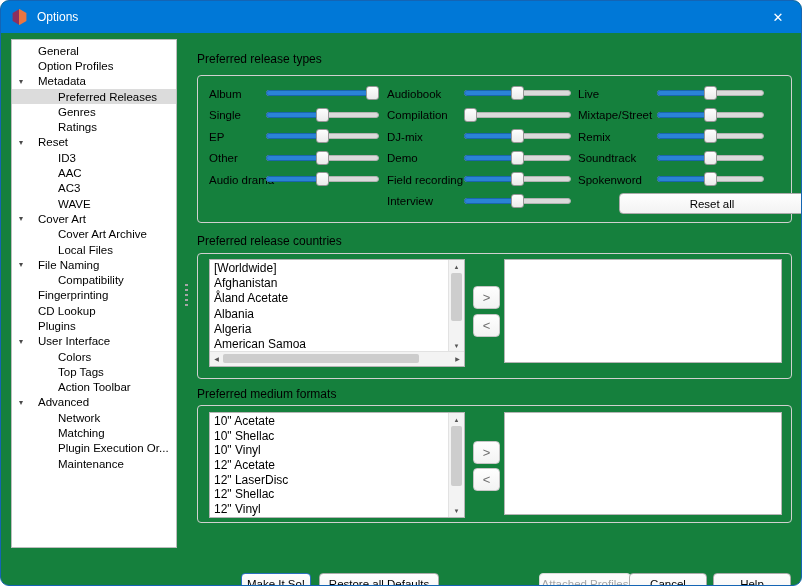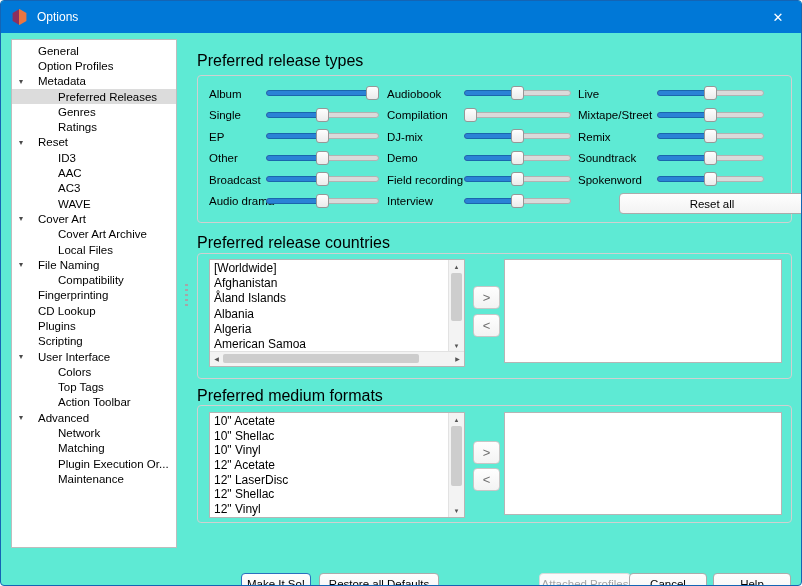--- a/index.html
+++ b/index.html
@@ -1,17 +1,17 @@
 <!DOCTYPE html>
 <html><head>
 <meta charset="utf-8">
 <style>
   html,body{margin:0;padding:0;background:#fff;}
   .window{position:relative;width:802px;height:586px;box-sizing:border-box;
-    border:1px solid #1464b4;border-radius:4px;overflow:hidden;background:#5eead4;
+    border:1px solid #1464b4;border-radius:9px;overflow:hidden;background:#15803d;
     font-family:"Liberation Sans",sans-serif;font-size:12px;color:#000;}
   
   .titlebar{position:absolute;top:0;left:0;right:0;height:32px;background:#0078d7;display:flex;align-items:center;}
   .app-icon{width:15px;height:16px;margin-left:11px;
     clip-path:polygon(50% 0,96% 25%,96% 75%,50% 100%,4% 75%,4% 25%);
     background:linear-gradient(90deg,#8c2f5e 0 46%,#ea7540 46% 100%);}
   .title-text{color:#fff;font-size:12px;margin-left:10px;}
   .close-btn{margin-left:auto;width:46px;height:32px;display:flex;align-items:center;justify-content:center;
     color:#fff;font-size:13px;cursor:default;}
   
@@ -19,21 +19,21 @@
     border:1px solid #bdbdbd;box-sizing:border-box;overflow:hidden;padding-top:3px;}
   .tree-row{position:relative;height:15.3px;display:flex;align-items:center;font-size:11.5px;white-space:nowrap;}
   .tree-row.root{padding-left:26px;}
   .tree-row.child{padding-left:46px;}
   .tree-row.selected{background:#dcdcdc;}
   .tree-arrow{position:absolute;left:7px;top:0;font-size:8px;color:#4a4a4a;line-height:15px;}
   .splitter{position:absolute;left:184px;top:283px;width:3px;height:22px;
     background:repeating-linear-gradient(to bottom,#a6a6a6 0 2px,transparent 2px 5px);}
   
   .group{position:absolute;left:196px;width:595px;}
-  .group-title{font-size:16px;height:14px;}
+  .group-title{font-size:12px;height:14px;}
   .group-frame{position:absolute;left:0;right:0;border:1px solid #d0d0d0;border-radius:4px;box-sizing:border-box;}
   .group.types{top:51px;height:172px;}   .types .group-frame{top:23px;height:148px;}
   .group.countries{top:233px;height:146px;} .countries .group-frame{top:19px;height:126px;}
   .group.formats{top:386px;height:137px;}  .formats .group-frame{top:18px;height:118px;}
   
   .slider-col{position:absolute;top:31px;display:flex;flex-direction:column;}
   .col-a{left:12px;width:170px;} .col-b{left:190px;width:184px;} .col-c{left:381px;width:186px;}
   .slider-row{height:21.5px;display:flex;align-items:center;}
   .slider-label{flex:none;font-size:11.5px;white-space:nowrap;}
   .col-a .slider-label{width:57px;} .col-b .slider-label{width:77px;} .col-c .slider-label{width:79px;}
@@ -149,23 +149,20 @@
       <div class="tree-row root">
         <span class="tree-label">Fingerprinting</span>
       </div>
       <div class="tree-row root">
         <span class="tree-label">CD Lookup</span>
       </div>
       <div class="tree-row root">
         <span class="tree-label">Plugins</span>
       </div>
       <div class="tree-row root">
-        <span class="tree-label">Scripting</span>
-      </div>
-      <div class="tree-row root">
         <span class="tree-arrow">▾</span>
         <span class="tree-label">User Interface</span>
       </div>
       <div class="tree-row child">
         <span class="tree-label">Colors</span>
       </div>
       <div class="tree-row child">
         <span class="tree-label">Top Tags</span>
       </div>
       <div class="tree-row child">
@@ -213,28 +210,20 @@
         <div class="slider-row">
           <span class="slider-label">EP</span>
           <div class="slider" style="--f: 0.5;">
             <div class="groove"></div>
             <div class="fill"></div>
             <div class="handle"></div>
           </div>
         </div>
         <div class="slider-row">
           <span class="slider-label">Other</span>
-          <div class="slider" style="--f: 0.5;">
-            <div class="groove"></div>
-            <div class="fill"></div>
-            <div class="handle"></div>
-          </div>
-        </div>
-        <div class="slider-row">
-          <span class="slider-label">Broadcast</span>
           <div class="slider" style="--f: 0.5;">
             <div class="groove"></div>
             <div class="fill"></div>
             <div class="handle"></div>
           </div>
         </div>
         <div class="slider-row">
           <span class="slider-label">Audio drama</span>
           <div class="slider" style="--f: 0.5;">
             <div class="groove"></div>
@@ -338,21 +327,21 @@
     <button class="btn reset-btn">Reset all</button>
   </div>
 
   <div class="group countries">
     <div class="group-title">Preferred release countries</div>
     <div class="group-frame"></div>
     <div class="listbox list-left">
       <div class="list-content">
           <div class="list-item">[Worldwide]</div>
           <div class="list-item">Afghanistan</div>
-          <div class="list-item">Åland Islands</div>
+          <div class="list-item">Åland Acetate</div>
           <div class="list-item">Albania</div>
           <div class="list-item">Algeria</div>
           <div class="list-item">American Samoa</div>
         </div>
       <div class="vscroll">
         <div class="sb-btn">▲</div>
         <div class="sb-vtrack">
           <div class="sb-thumb" style="top:0;height:48px;"></div>
         </div>
         <div class="sb-btn down">▼</div>

